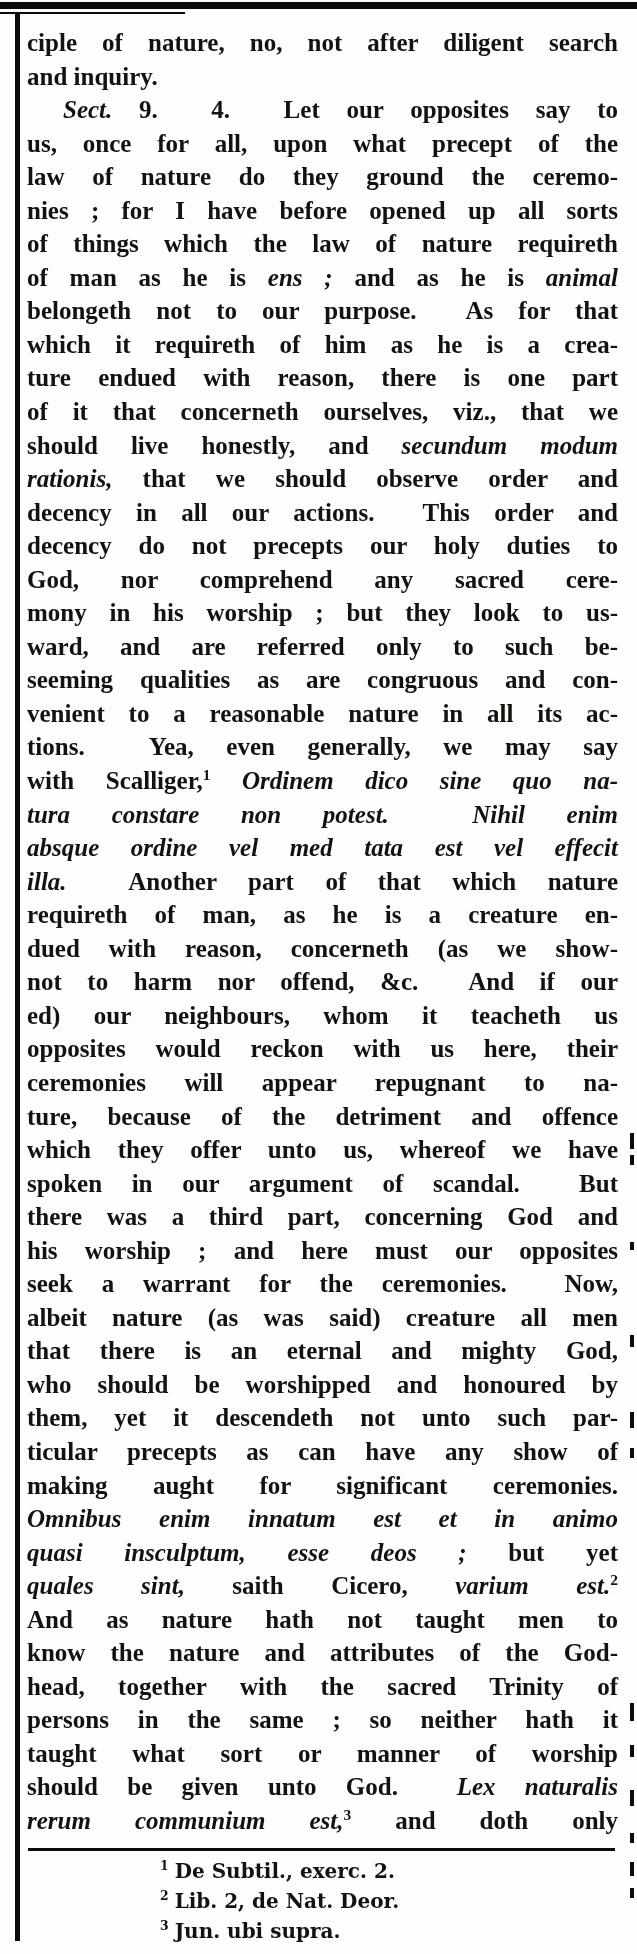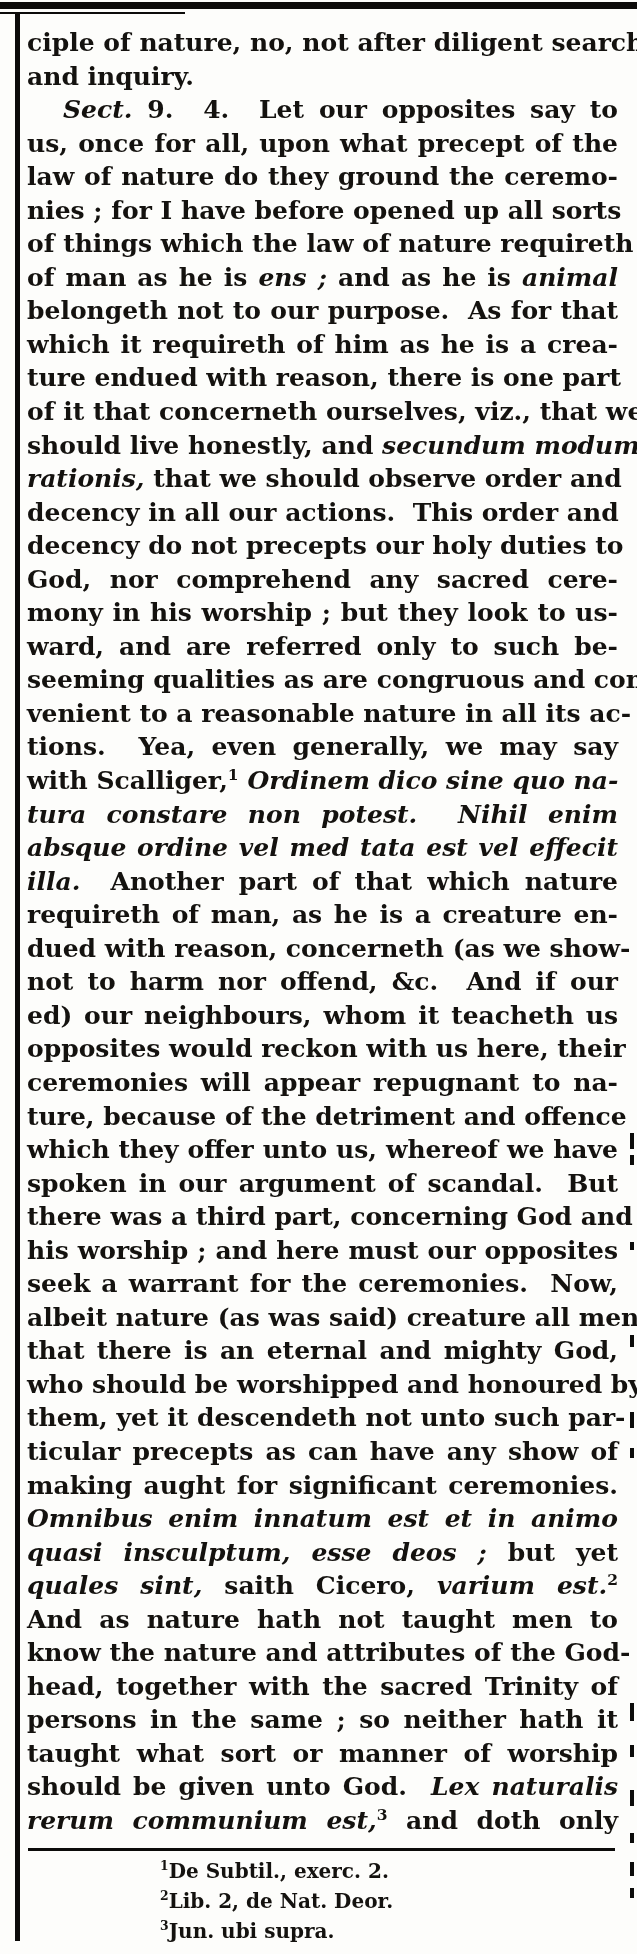--- a/index.html
+++ b/index.html
@@ -12,20 +12,21 @@
   }
   .rule { position:absolute; background:#0c0b0a; }
   .top-rule   { left:0; top:2px; width:637px; height:7px; }
   .top-rule-2 { left:0; top:12px; width:185px; height:2px; }
   .left-rule  { left:15px; top:13px; width:5px; height:1928px; }
   .footnote-rule { left:28px; top:1848px; width:587px; height:3px; }
 
   .text-block {
     position:absolute; left:27px; top:26px; width:591px;
     color:#14120f;
+    font-family:Liberation Serif, serif;
   }
   .line {
     font-weight:700;
     font-size:25px;
     line-height:33.55px;
     height:33.55px;
     text-align:justify;
     text-align-last:justify;
     white-space:nowrap;
     overflow:visible;
@@ -42,21 +43,21 @@
   .footnotes {
     position:absolute; left:160px; top:1856px;
     color:#14120f;
   }
   .footnote-line {
     font-weight:700;
     font-size:20px;
     line-height:30px;
     white-space:nowrap;
   }
-  .footnote-line .fn-text { }
+  .footnote-line .fn-text { margin-left:6px; }
   .edge-mark { position:absolute; left:630px; width:4px; background:#0c0b0a; }
 </style>
 </head>
 <body>
 
 <div class="page">
   <div class="rule top-rule"></div>
   <div class="rule top-rule-2"></div>
   <div class="rule left-rule"></div>
 

